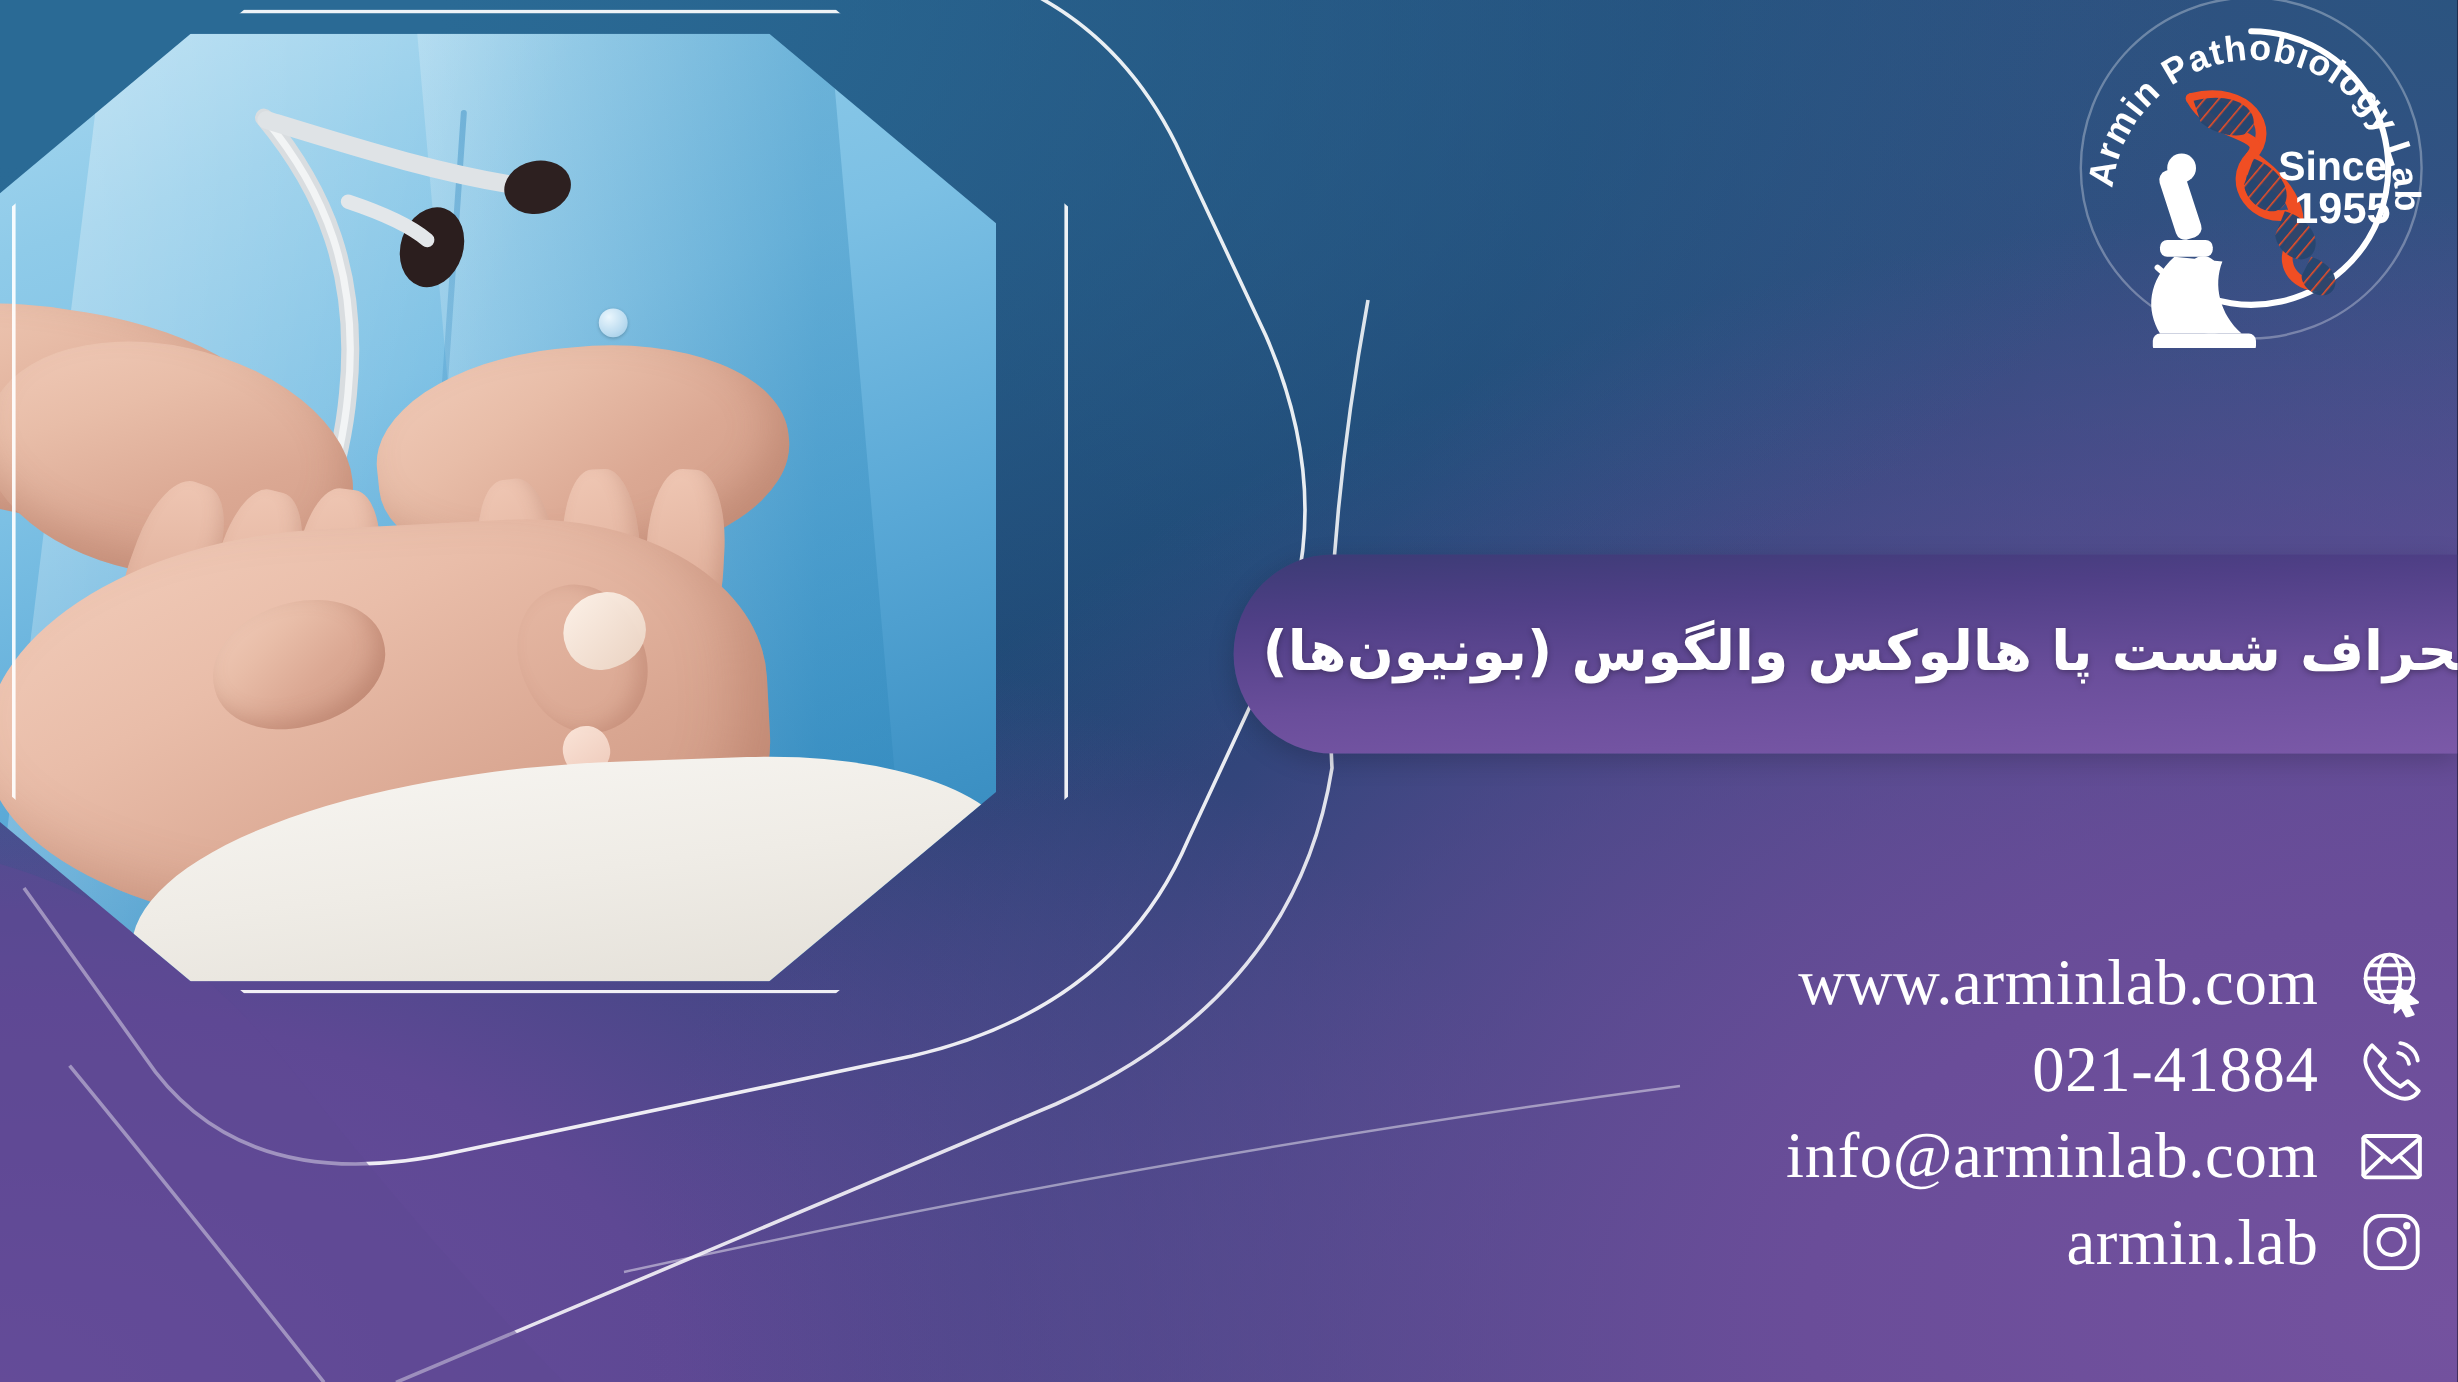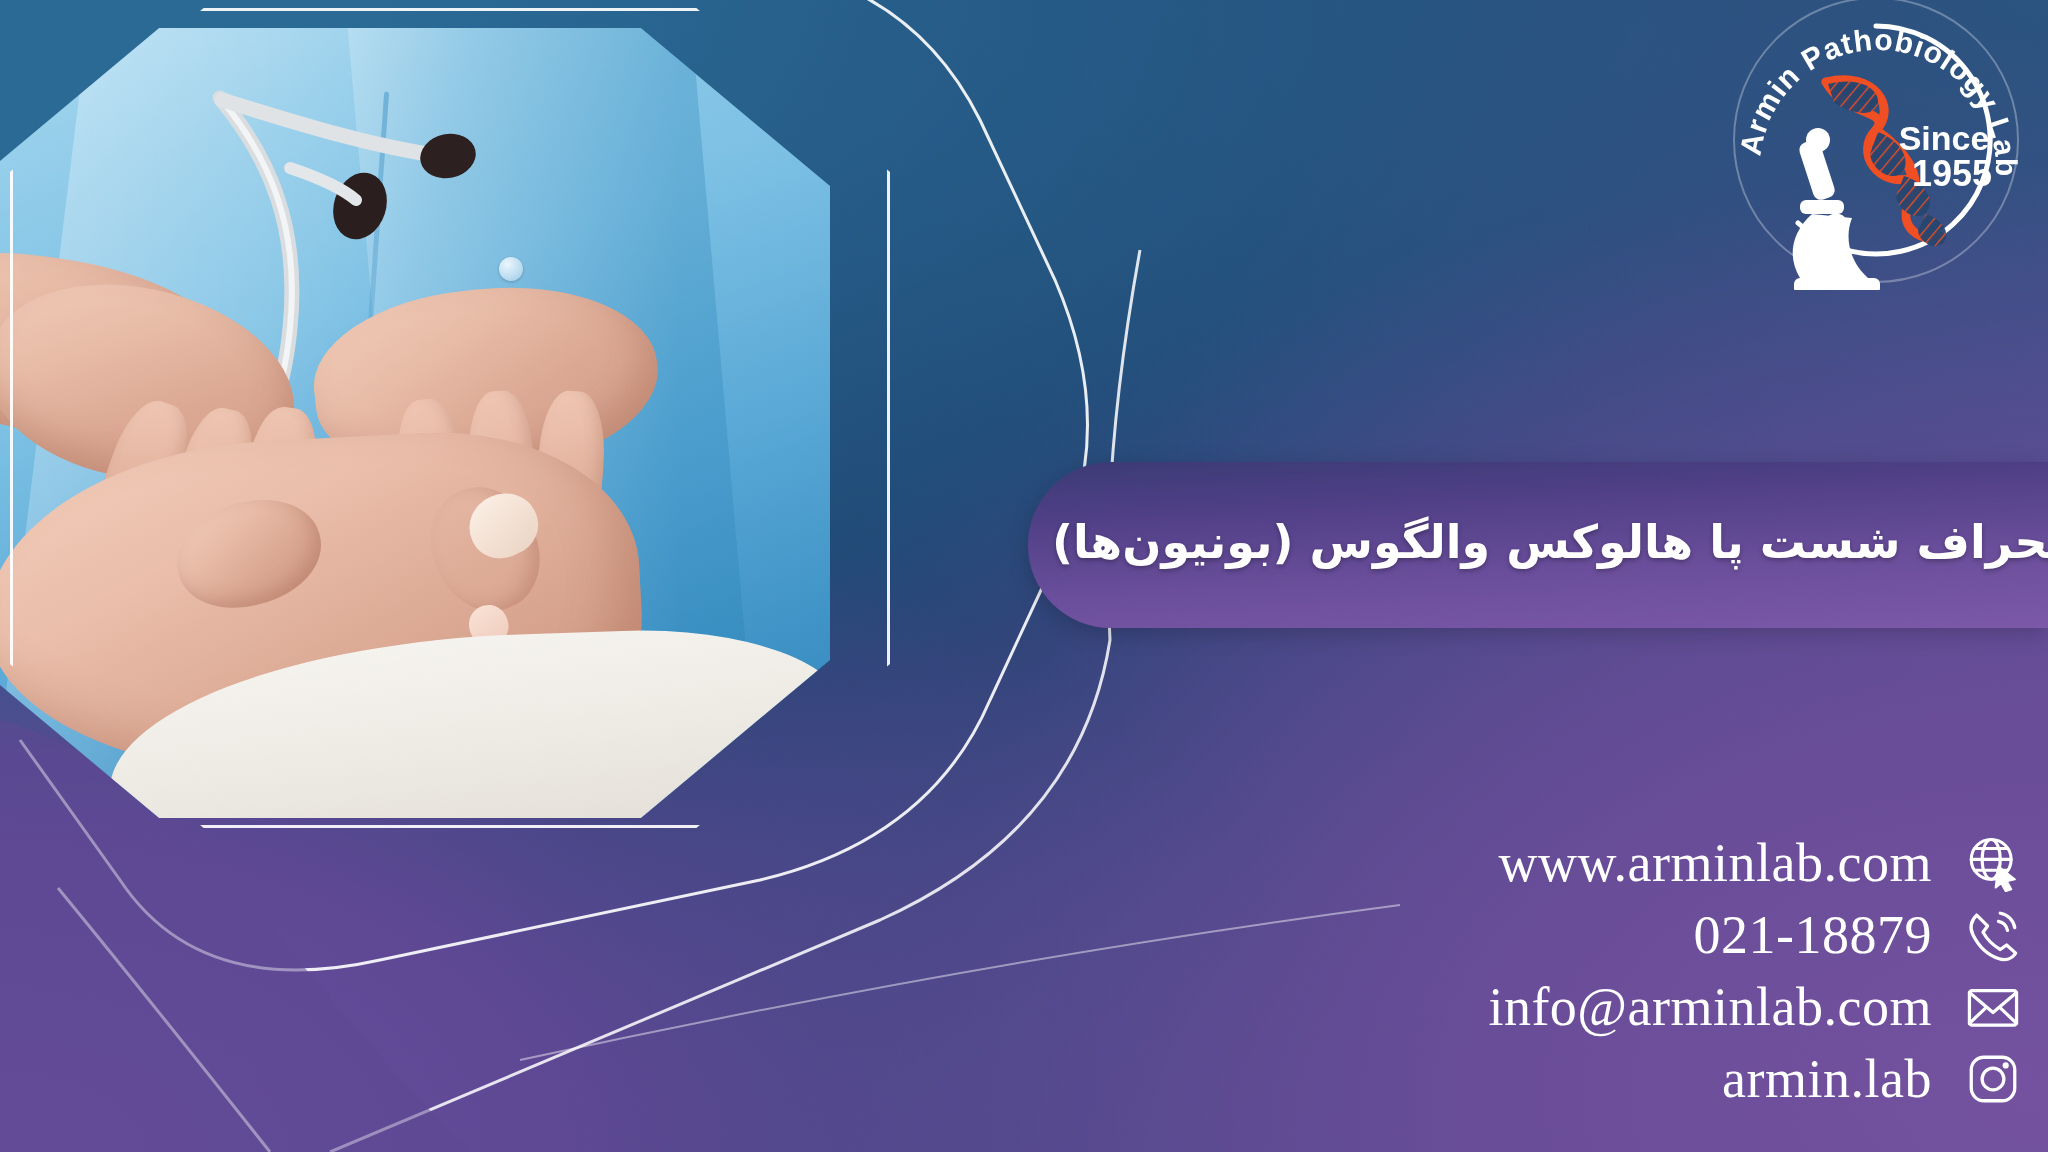--- a/index.html
+++ b/index.html
@@ -168,21 +168,20 @@
   }
 
   
   #contact {
     position:absolute;
     right:24px; top:788px;
     width:700px;
     display:flex; flex-direction:column;
     gap:10px;
     align-items:flex-end;
-    margin-top:44px;
   }
   .contact-row {
     display:flex; align-items:center; justify-content:flex-end;
     gap:30px; width:100%;
   }
   .contact-text {
     color:#ffffff;
     font-family:"Liberation Serif", serif;
     font-size:54px;
     line-height:1.05;
@@ -318,21 +317,21 @@
           <ellipse cx="30" cy="28" rx="10" ry="22"></ellipse>
           <line x1="8" y1="28" x2="52" y2="28"></line>
           <line x1="12" y1="16" x2="48" y2="16"></line>
           <line x1="12" y1="40" x2="48" y2="40"></line>
           <path d="M 38 36 L 56 50 L 47 52 L 52 61 L 46 63 L 41 54 L 35 59 Z" fill="#ffffff" stroke="#ffffff" stroke-width="2.4"></path>
         </svg>
       </span>
     </div>
 
     <div class="contact-row">
-      <span class="contact-text">021-18879</span>
+      <span class="contact-text">021-41884</span>
       <span class="contact-icon">
         <svg viewBox="0 0 64 64" fill="none" stroke="#ffffff" stroke-width="3.6" stroke-linecap="round" stroke-linejoin="round">
           <path d="M 14 10 C 8 16 6 24 10 32 C 16 44 26 54 38 58 C 46 61 53 58 57 52 L 47 43 L 40 48 C 33 44 25 36 21 29 L 26 22 Z"></path>
           <path d="M 40 8 C 48 9 55 16 56 24"></path>
           <path d="M 38 17 C 43 18 47 22 48 27"></path>
         </svg>
       </span>
     </div>
 
     <div class="contact-row">

